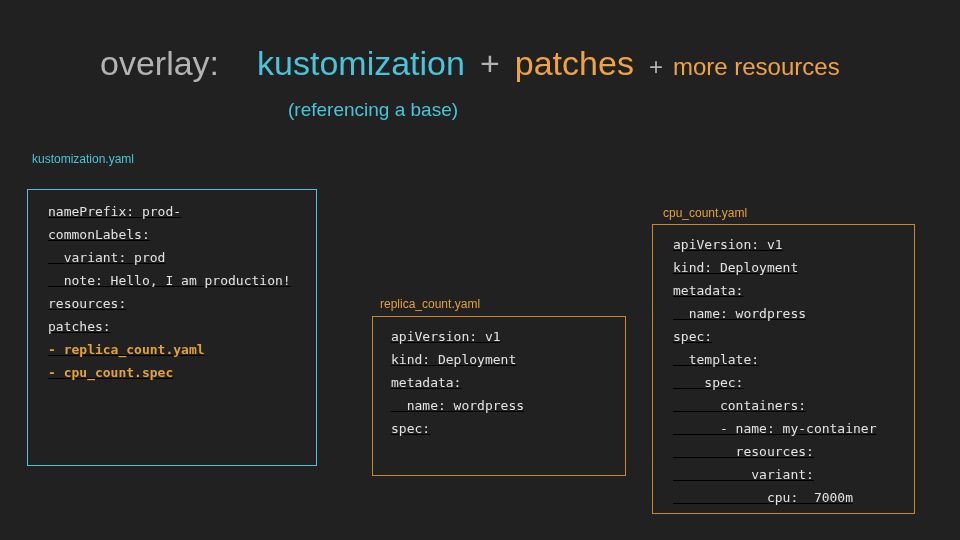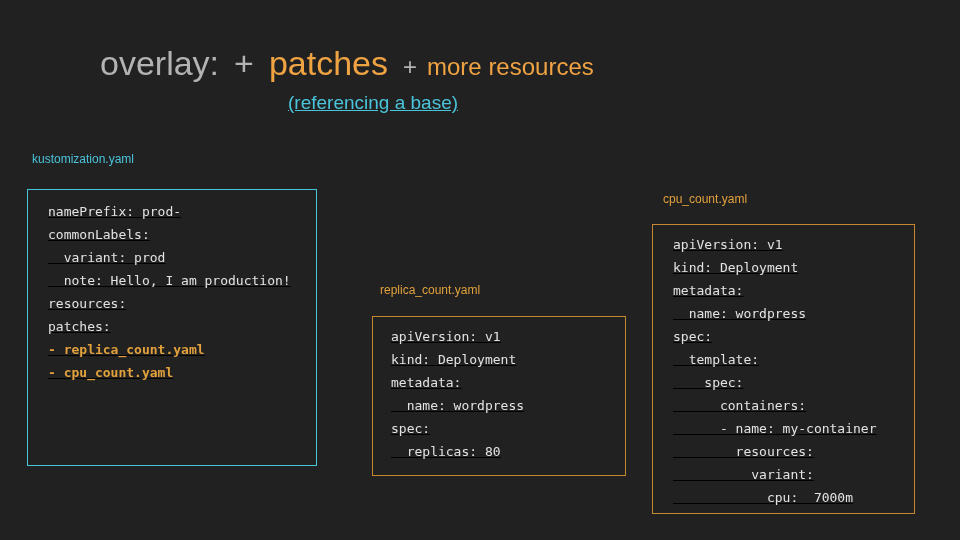--- a/index.html
+++ b/index.html
@@ -34,36 +34,35 @@
   .t-gray   { color: var(--gray, #b3b3b3); }
   .t-cyan   { color: var(--cyan, #4ac4da); }
   .t-orange { color: var(--orange-bright, #f0a343); }
   .gap-xl { margin-left: 38px; }
   .gap-md { margin-left: 15px; }
   .gap-sm { margin-left: 10px; }
 
   .subtitle {
     position: absolute;
     left: 288px;
-    top: 92px;
+    top: 99px;
     font-size: 19px;
     color: var(--cyan, #4ac4da);
-    text-decoration: underline;
   }
 
   
   .box-label {
     position: absolute;
     font-size: 12px;
   }
   .label-cyan   { color: var(--cyan, #4ac4da); }
   .label-orange { color: var(--orange, #e2a13c); }
   #label-kustomization { left: 32px;  top: 152px; }
-  #label-replica       { left: 380px; top: 283px; }
-  #label-cpu           { left: 663px; top: 192px; }
+  #label-replica       { left: 380px; top: 297px; }
+  #label-cpu           { left: 663px; top: 206px; }
 
   
   .codebox {
     position: absolute;
     box-sizing: border-box;
     border: 1px solid;
     font-family: "DejaVu Sans Mono", monospace;
     font-size: 13px;
     text-decoration: underline;
   }
@@ -95,47 +94,47 @@
   .seg-cyan   { color: var(--cyan, #4ac4da); font-weight: bold; }
   .seg-orange { color: var(--orange, #e2a13c); font-weight: bold; }
 </style>
 </head>
 <body>
 
 <div class="slide">
 
   <div class="title-row">
     <span class="tseg t-lg t-gray">overlay:</span>
+    <span class="tseg t-lg t-cyan gap-xl">kustomization</span>
     <span class="tseg t-lg t-gray gap-md">+</span>
     <span class="tseg t-lg t-orange gap-md">patches</span>
     <span class="tseg t-sm t-gray gap-md">+</span>
     <span class="tseg t-sm t-orange gap-sm">more resources</span>
   </div>
   <div class="subtitle">(referencing a base)</div>
 
   <div class="box-label label-cyan" id="label-kustomization">kustomization.yaml</div>
   <div class="codebox border-cyan" id="box-kustomization">
       <div class="line"><span class="seg-plain">namePrefix: prod-</span></div>
       <div class="line"><span class="seg-plain">commonLabels:</span></div>
       <div class="line"><span class="seg-plain">  variant: prod</span></div>
       <div class="line"><span class="seg-plain">  note: Hello, I am production!</span></div>
       <div class="line"><span class="seg-plain">resources:</span></div>
       <div class="line"><span class="seg-plain">patches:</span></div>
       <div class="line"><span class="seg-orange">- replica_count.yaml</span></div>
-      <div class="line"><span class="seg-orange">- cpu_count.yaml</span></div>
+      <div class="line"><span class="seg-orange">- cpu_count.spec</span></div>
     </div>
 
   <div class="box-label label-orange" id="label-replica">replica_count.yaml</div>
   <div class="codebox border-orange" id="box-replica">
       <div class="line"><span class="seg-plain">apiVersion: v1</span></div>
       <div class="line"><span class="seg-plain">kind: Deployment</span></div>
       <div class="line"><span class="seg-plain">metadata:</span></div>
       <div class="line"><span class="seg-plain">  name: wordpress</span></div>
       <div class="line"><span class="seg-plain">spec:</span></div>
-      <div class="line"><span class="seg-plain">  replicas: 80</span></div>
     </div>
 
   <div class="box-label label-orange" id="label-cpu">cpu_count.yaml</div>
   <div class="codebox border-orange" id="box-cpu">
       <div class="line"><span class="seg-plain">apiVersion: v1</span></div>
       <div class="line"><span class="seg-plain">kind: Deployment</span></div>
       <div class="line"><span class="seg-plain">metadata:</span></div>
       <div class="line"><span class="seg-plain">  name: wordpress</span></div>
       <div class="line"><span class="seg-plain">spec:</span></div>
       <div class="line"><span class="seg-plain">  template:</span></div>

